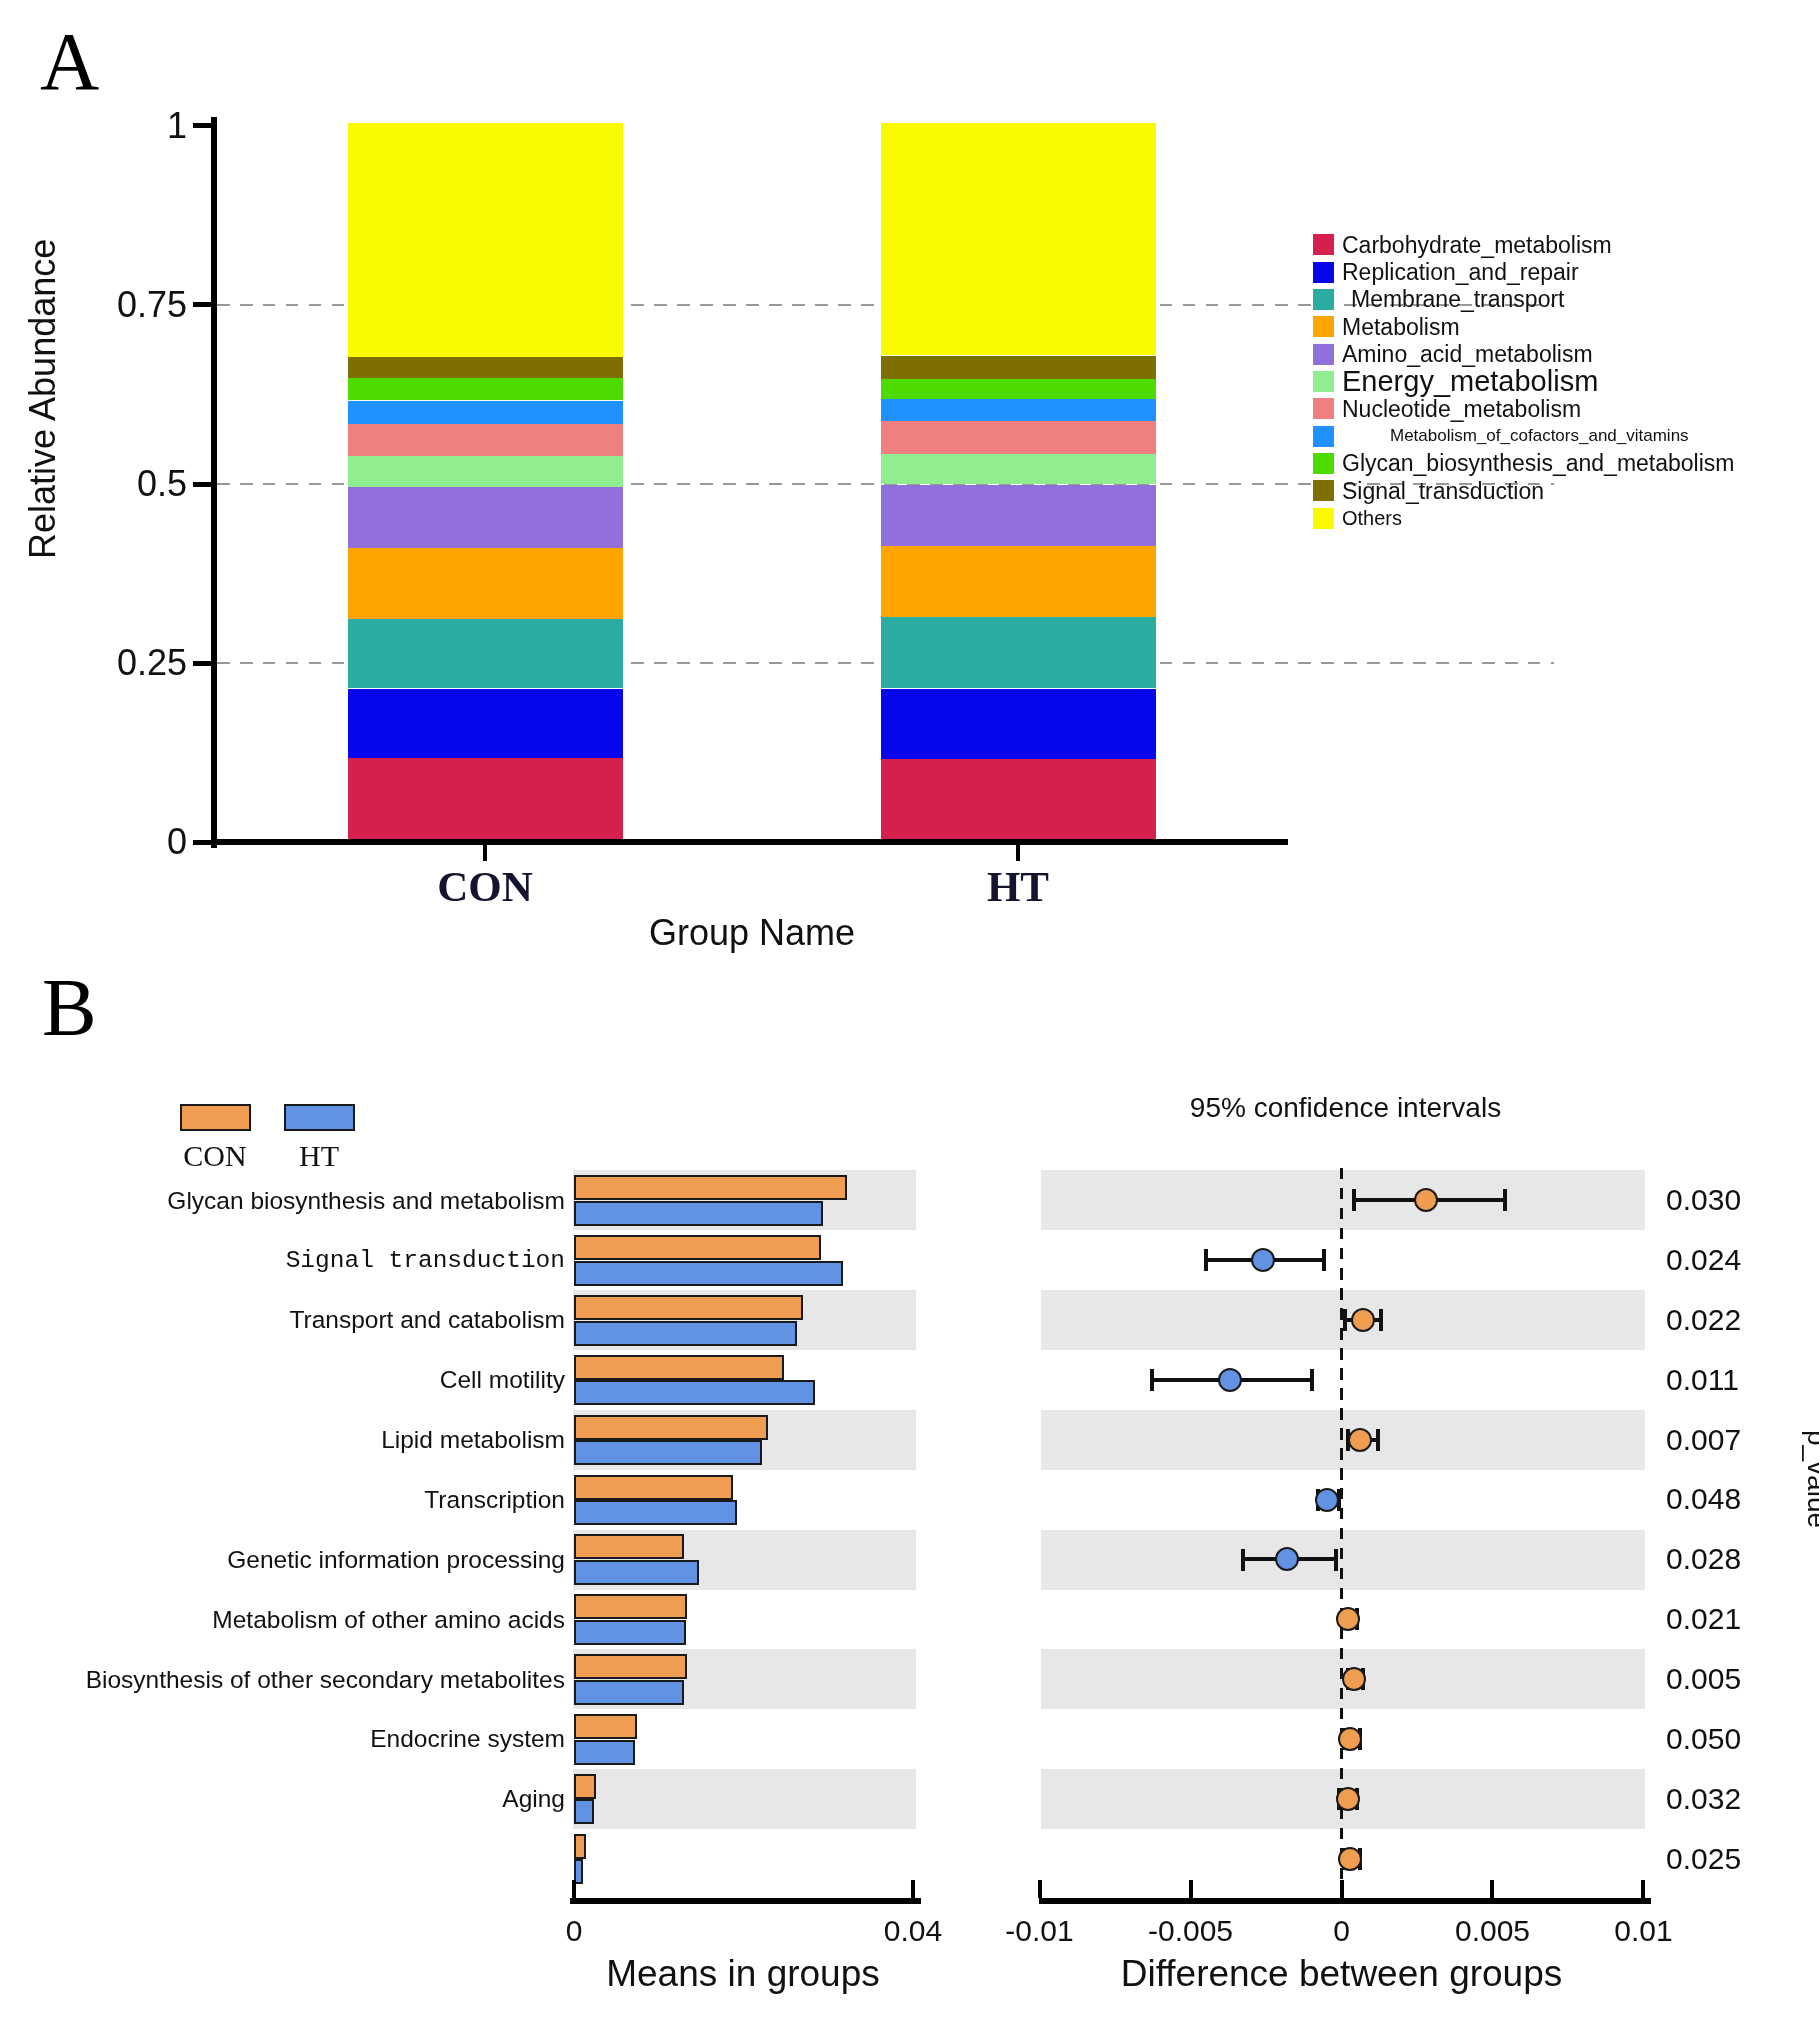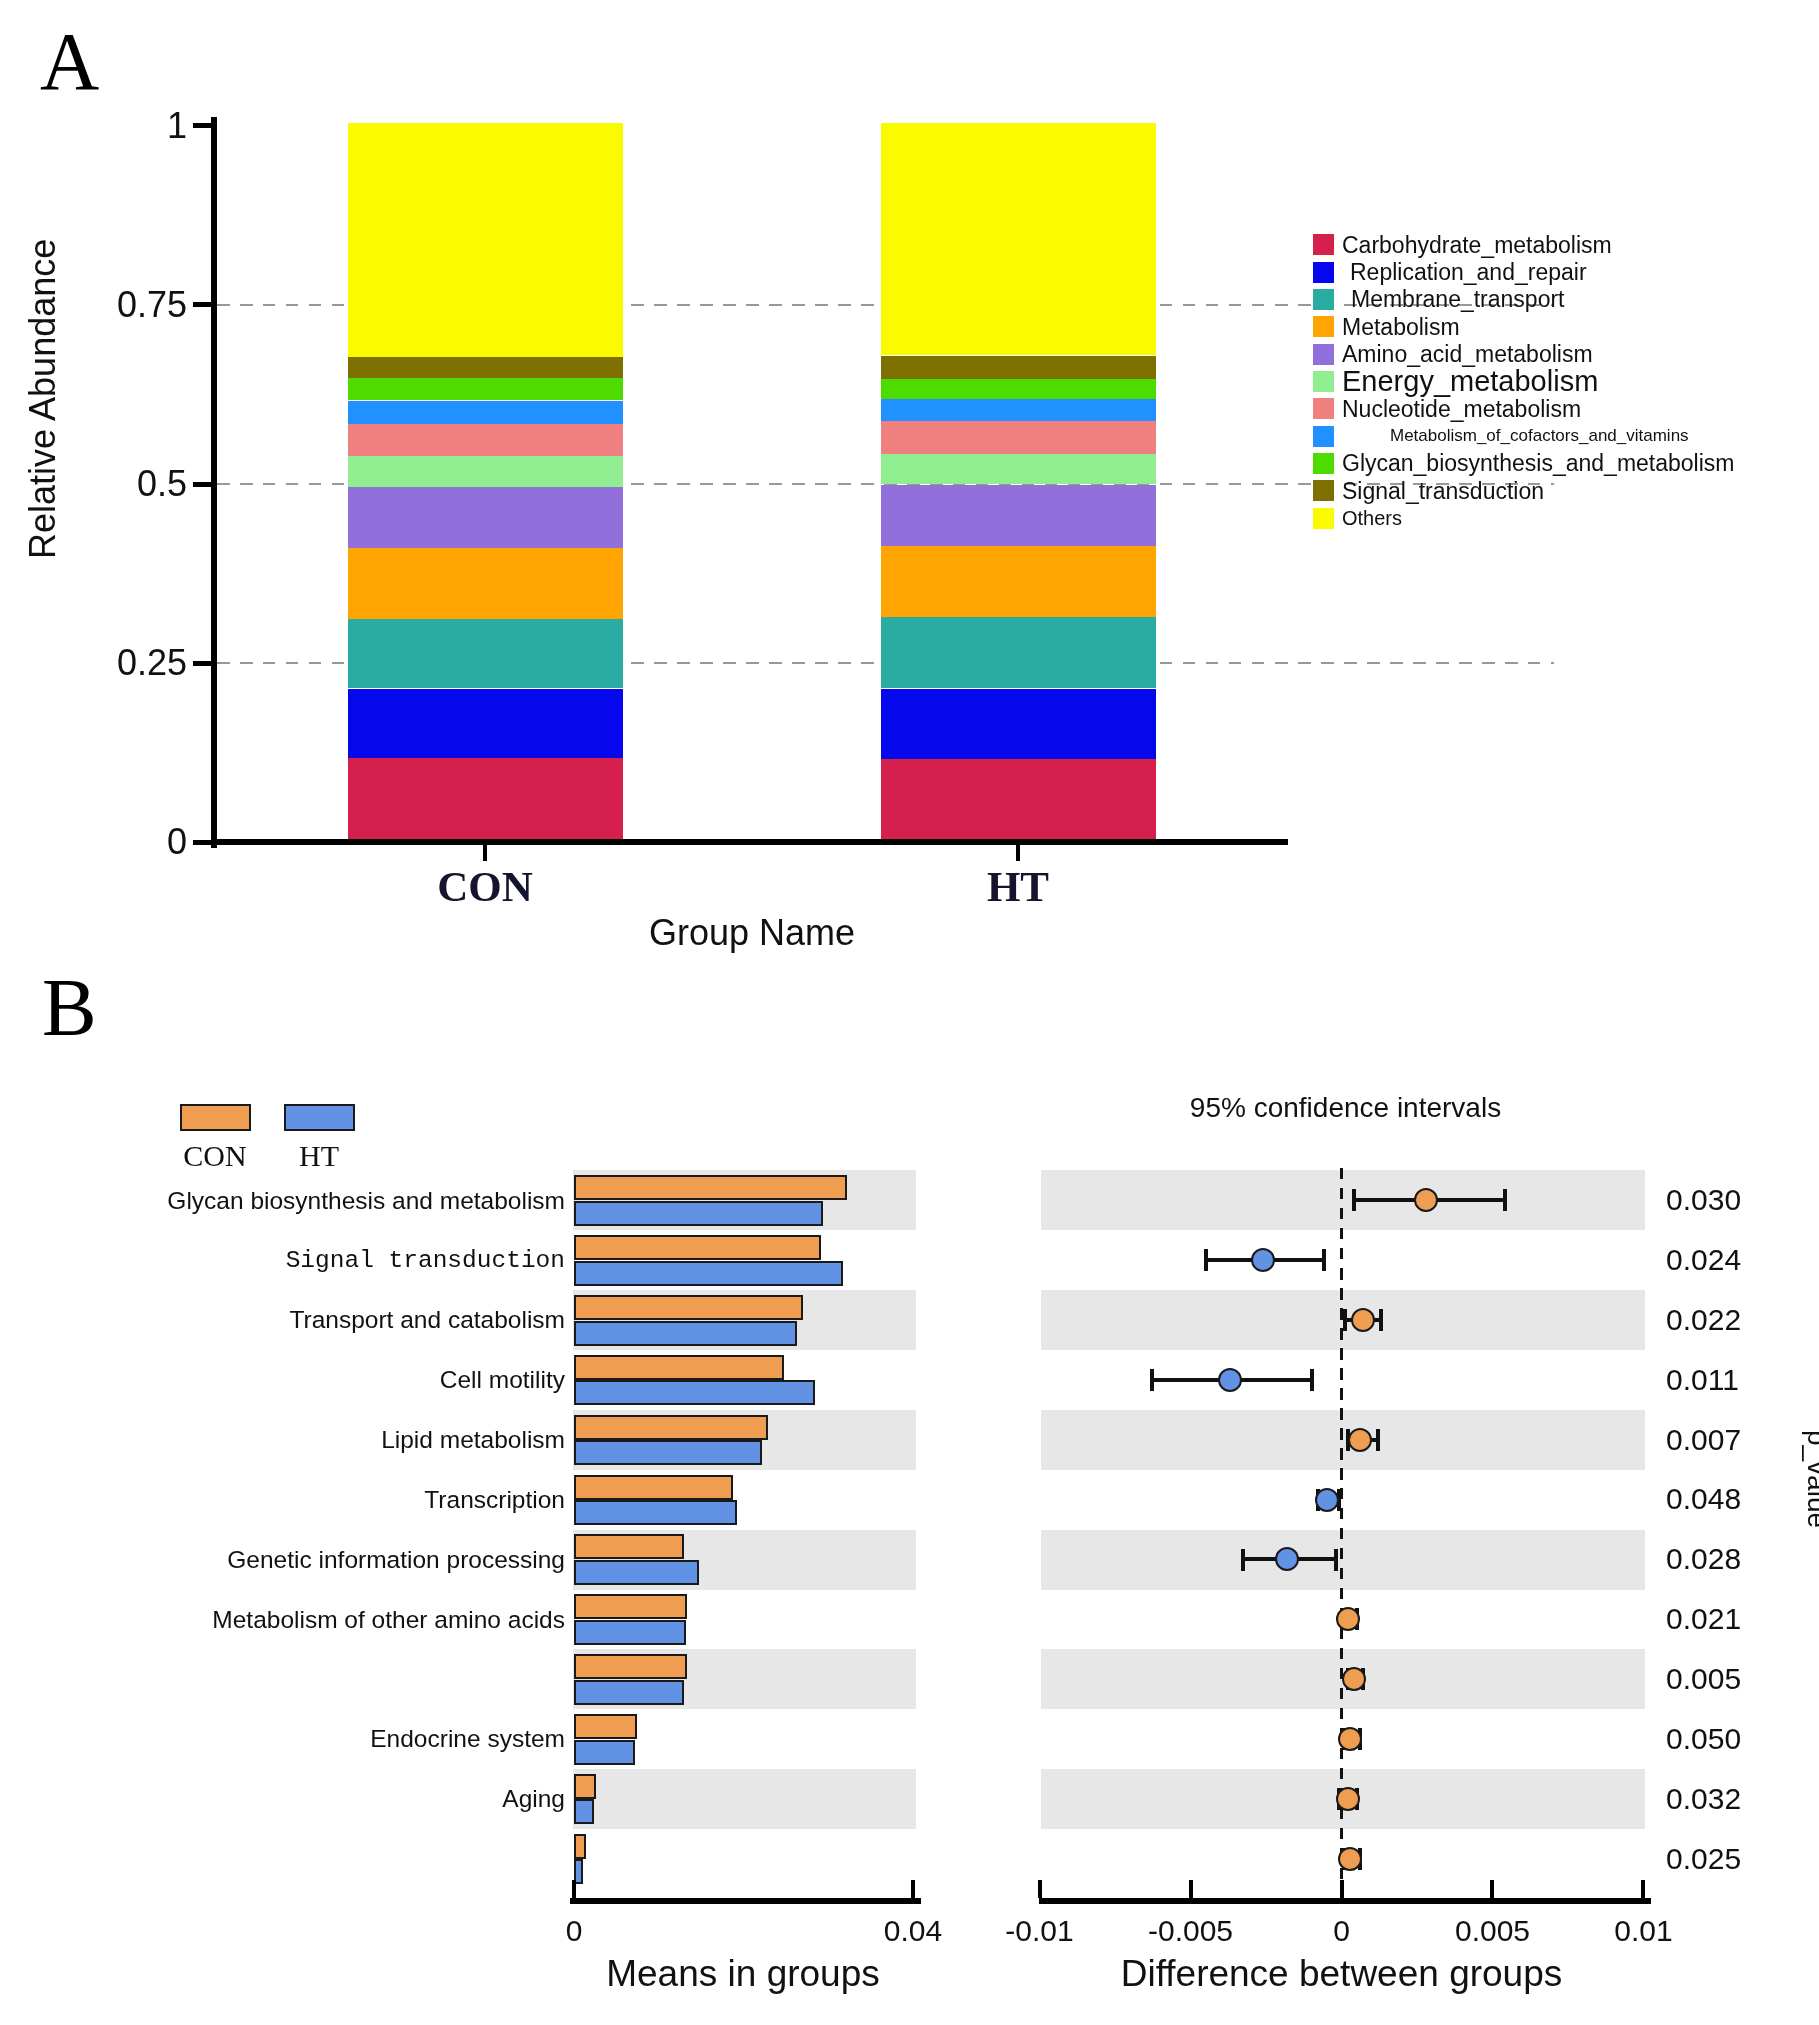--- a/index.html
+++ b/index.html
@@ -84,21 +84,21 @@
     <div style="left: 62px; top: 642px; width: 125px; text-align: right; font-size: 36px; position: absolute; box-sizing: border-box;">0.25</div>
     <div style="left: 193px; top: 482px; width: 17.7px; height: 4.7px; background: rgb(0, 0, 0); position: absolute; box-sizing: border-box;"></div>
     <div style="left: 62px; top: 463px; width: 125px; text-align: right; font-size: 36px; position: absolute; box-sizing: border-box;">0.5</div>
     <div style="left: 193px; top: 302px; width: 17.7px; height: 4.7px; background: rgb(0, 0, 0); position: absolute; box-sizing: border-box;"></div>
     <div style="left: 62px; top: 284px; width: 125px; text-align: right; font-size: 36px; position: absolute; box-sizing: border-box;">0.75</div>
     <div style="left: 193px; top: 123px; width: 17.7px; height: 4.7px; background: rgb(0, 0, 0); position: absolute; box-sizing: border-box;"></div>
     <div style="left: 62px; top: 105px; width: 125px; text-align: right; font-size: 36px; position: absolute; box-sizing: border-box;">1</div>
     <div style="left: 1313px; top: 234px; width: 21px; height: 21px; background: rgb(213, 31, 76); position: absolute; box-sizing: border-box;"></div>
     <div style="left: 1342px; top: 232px; width: 469px; font-size: 23px; line-height: 26px; white-space: nowrap; position: absolute; box-sizing: border-box;">Carbohydrate_metabolism</div>
     <div style="left: 1313px; top: 262px; width: 21px; height: 21px; background: rgb(7, 7, 238); position: absolute; box-sizing: border-box;"></div>
-    <div style="left: 1342px; top: 259px; width: 469px; font-size: 23px; line-height: 26px; white-space: nowrap; position: absolute; box-sizing: border-box; margin-left: 8px;">Replication_and_repair</div>
+    <div style="left: 1342px; top: 259px; width: 469px; font-size: 23px; line-height: 26px; white-space: nowrap; position: absolute; box-sizing: border-box;">Replication_and_repair</div>
     <div style="left: 1313px; top: 289px; width: 21px; height: 21px; background: rgb(43, 172, 162); position: absolute; box-sizing: border-box;"></div>
     <div style="left: 1342px; top: 286px; width: 469px; font-size: 23px; line-height: 26px; white-space: nowrap; position: absolute; box-sizing: border-box; margin-left: 9px;">Membrane_transport</div>
     <div style="left: 1313px; top: 316px; width: 21px; height: 21px; background: rgb(255, 164, 0); position: absolute; box-sizing: border-box;"></div>
     <div style="left: 1342px; top: 314px; width: 469px; font-size: 23px; line-height: 26px; white-space: nowrap; position: absolute; box-sizing: border-box;">Metabolism</div>
     <div style="left: 1313px; top: 344px; width: 21px; height: 21px; background: rgb(145, 112, 220); position: absolute; box-sizing: border-box;"></div>
     <div style="left: 1342px; top: 341px; width: 469px; font-size: 23px; line-height: 26px; white-space: nowrap; position: absolute; box-sizing: border-box;">Amino_acid_metabolism</div>
     <div style="left: 1313px; top: 371px; width: 21px; height: 21px; background: rgb(144, 238, 144); position: absolute; box-sizing: border-box;"></div>
     <div style="left: 1342px; top: 368px; width: 469px; font-size: 29px; line-height: 26px; white-space: nowrap; position: absolute; box-sizing: border-box;">Energy_metabolism</div>
     <div style="left: 1313px; top: 398px; width: 21px; height: 21px; background: rgb(240, 128, 128); position: absolute; box-sizing: border-box;"></div>
     <div style="left: 1342px; top: 396px; width: 469px; font-size: 23px; line-height: 26px; white-space: nowrap; position: absolute; box-sizing: border-box;">Nucleotide_metabolism</div>
@@ -184,20 +184,21 @@
     <div style="left: 1275px; top: 1547px; width: 24px; height: 24px; border-radius: 50%; background: rgb(97, 146, 227); border: 2.6px solid rgb(26, 26, 26); position: absolute; box-sizing: border-box;"></div>
     <div style="left: 1666px; top: 1542px; width: 130px; font-size: 30px; position: absolute; box-sizing: border-box;">0.028</div>
     <div style="left: 31px; top: 1605px; width: 534px; text-align: right; font-size: 24.5px; line-height: 29px; white-space: nowrap; position: absolute; box-sizing: border-box;">Metabolism of other amino acids</div>
     <div style="left: 574px; top: 1594px; width: 113px; height: 24.5px; background: rgb(239, 157, 81); border: 2.1px solid rgb(26, 26, 26); position: absolute; box-sizing: border-box;"></div>
     <div style="left: 574px; top: 1620px; width: 112px; height: 24.5px; background: rgb(97, 146, 227); border: 2.1px solid rgb(26, 26, 26); position: absolute; box-sizing: border-box;"></div>
     <div style="left: 1342px; top: 1617px; width: 15px; height: 4.2px; background: rgb(17, 17, 17); position: absolute; box-sizing: border-box;"></div>
     <div style="left: 1340px; top: 1608px; width: 3.6px; height: 22px; background: rgb(17, 17, 17); position: absolute; box-sizing: border-box;"></div>
     <div style="left: 1355px; top: 1608px; width: 3.6px; height: 22px; background: rgb(17, 17, 17); position: absolute; box-sizing: border-box;"></div>
     <div style="left: 1336px; top: 1607px; width: 24px; height: 24px; border-radius: 50%; background: rgb(239, 157, 81); border: 2.6px solid rgb(26, 26, 26); position: absolute; box-sizing: border-box;"></div>
     <div style="left: 1666px; top: 1602px; width: 130px; font-size: 30px; position: absolute; box-sizing: border-box;">0.021</div>
+    <div style="left: 31px; top: 1665px; width: 534px; text-align: right; font-size: 24.5px; line-height: 29px; white-space: nowrap; position: absolute; box-sizing: border-box;">Biosynthesis of other secondary metabolites</div>
     <div style="left: 574px; top: 1654px; width: 113px; height: 24.5px; background: rgb(239, 157, 81); border: 2.1px solid rgb(26, 26, 26); position: absolute; box-sizing: border-box;"></div>
     <div style="left: 574px; top: 1680px; width: 110px; height: 24.5px; background: rgb(97, 146, 227); border: 2.1px solid rgb(26, 26, 26); position: absolute; box-sizing: border-box;"></div>
     <div style="left: 1348px; top: 1677px; width: 15px; height: 4.2px; background: rgb(17, 17, 17); position: absolute; box-sizing: border-box;"></div>
     <div style="left: 1346px; top: 1668px; width: 3.6px; height: 22px; background: rgb(17, 17, 17); position: absolute; box-sizing: border-box;"></div>
     <div style="left: 1361px; top: 1668px; width: 3.6px; height: 22px; background: rgb(17, 17, 17); position: absolute; box-sizing: border-box;"></div>
     <div style="left: 1342px; top: 1667px; width: 24px; height: 24px; border-radius: 50%; background: rgb(239, 157, 81); border: 2.6px solid rgb(26, 26, 26); position: absolute; box-sizing: border-box;"></div>
     <div style="left: 1666px; top: 1662px; width: 130px; font-size: 30px; position: absolute; box-sizing: border-box;">0.005</div>
     <div style="left: 31px; top: 1724px; width: 534px; text-align: right; font-size: 24.5px; line-height: 29px; white-space: nowrap; position: absolute; box-sizing: border-box;">Endocrine system</div>
     <div style="left: 574px; top: 1714px; width: 63px; height: 24.5px; background: rgb(239, 157, 81); border: 2.1px solid rgb(26, 26, 26); position: absolute; box-sizing: border-box;"></div>
     <div style="left: 574px; top: 1740px; width: 61px; height: 24.5px; background: rgb(97, 146, 227); border: 2.1px solid rgb(26, 26, 26); position: absolute; box-sizing: border-box;"></div>

